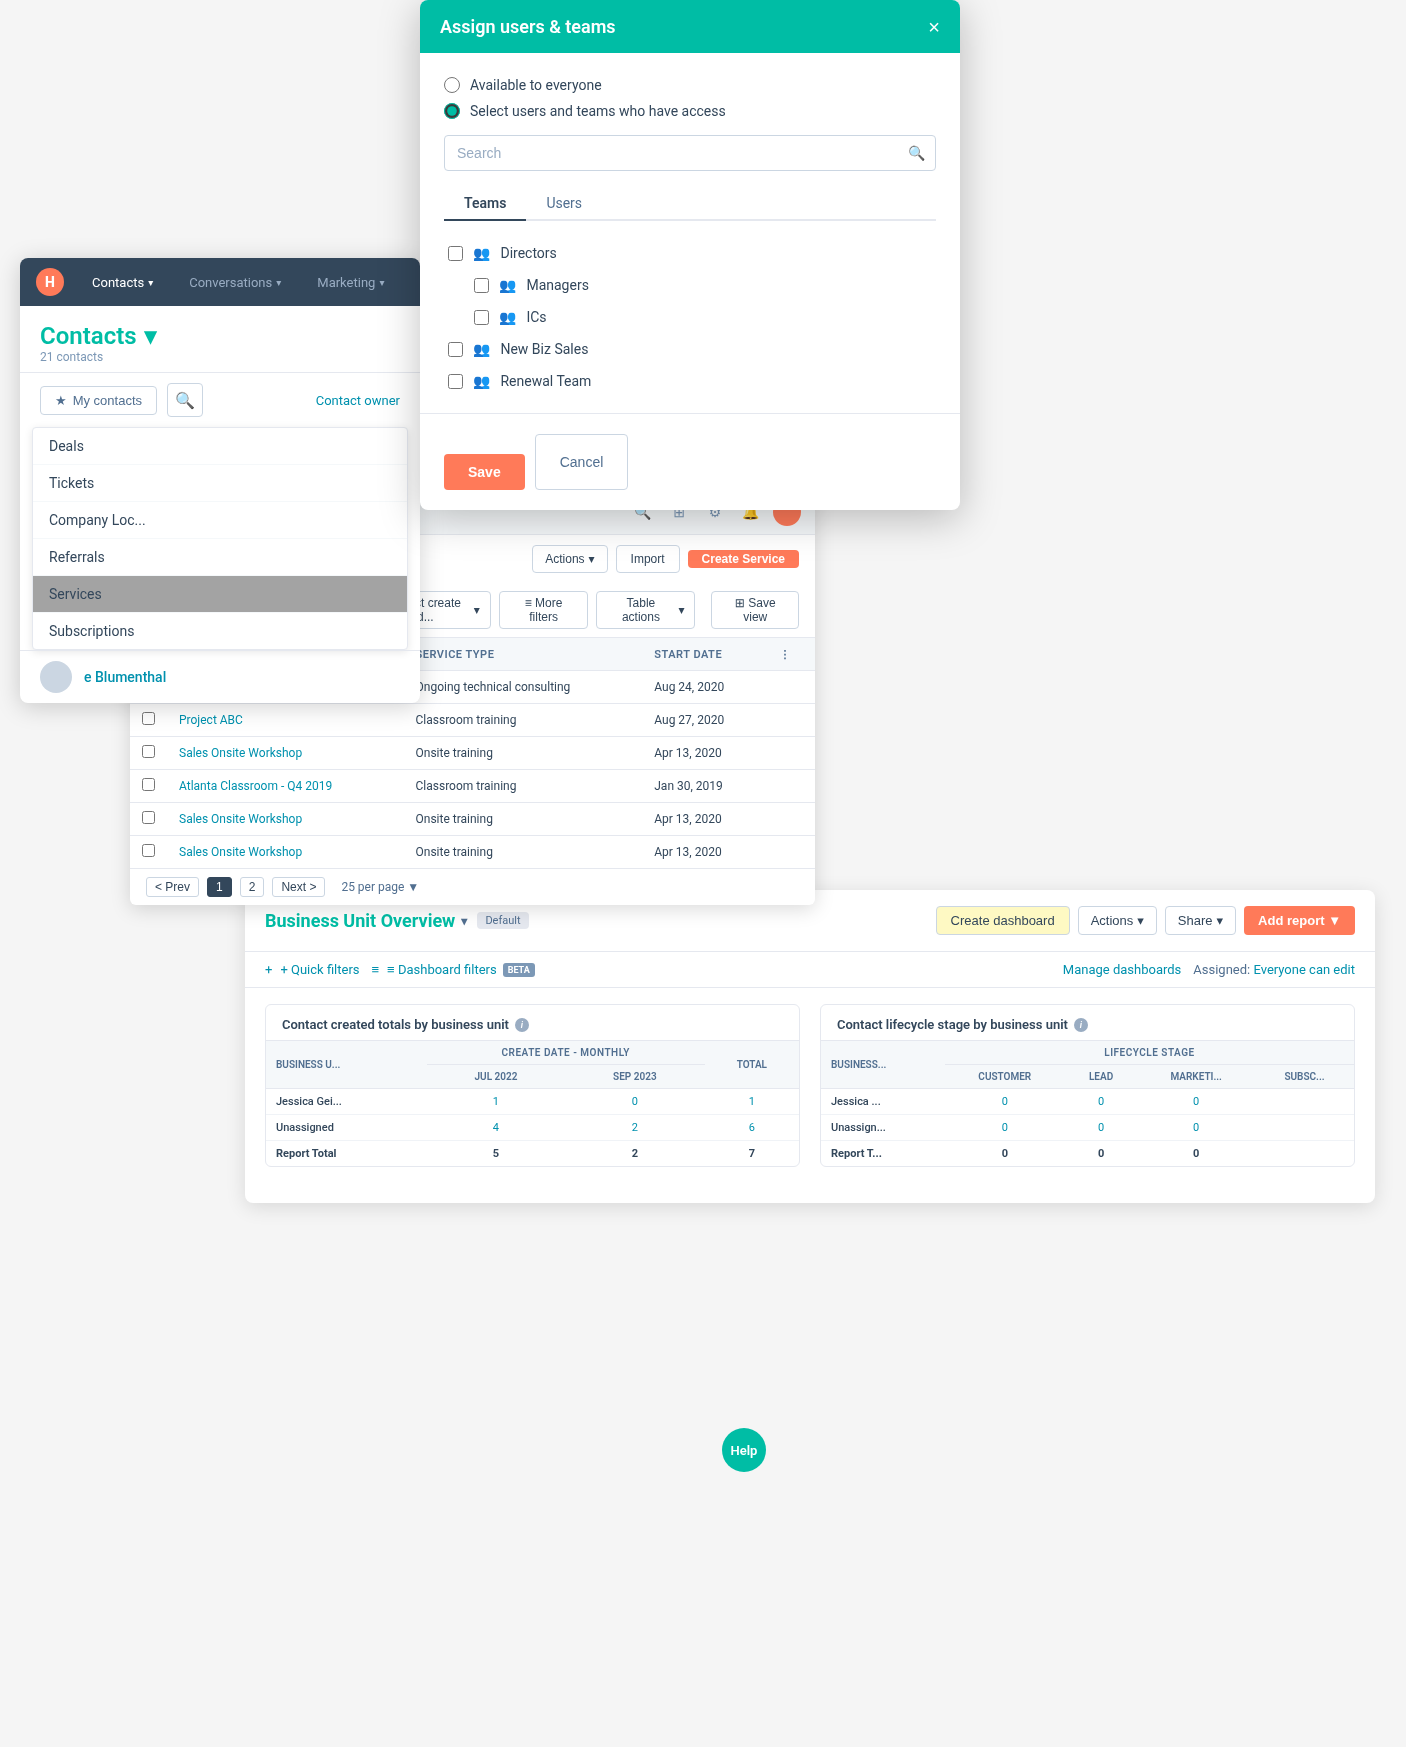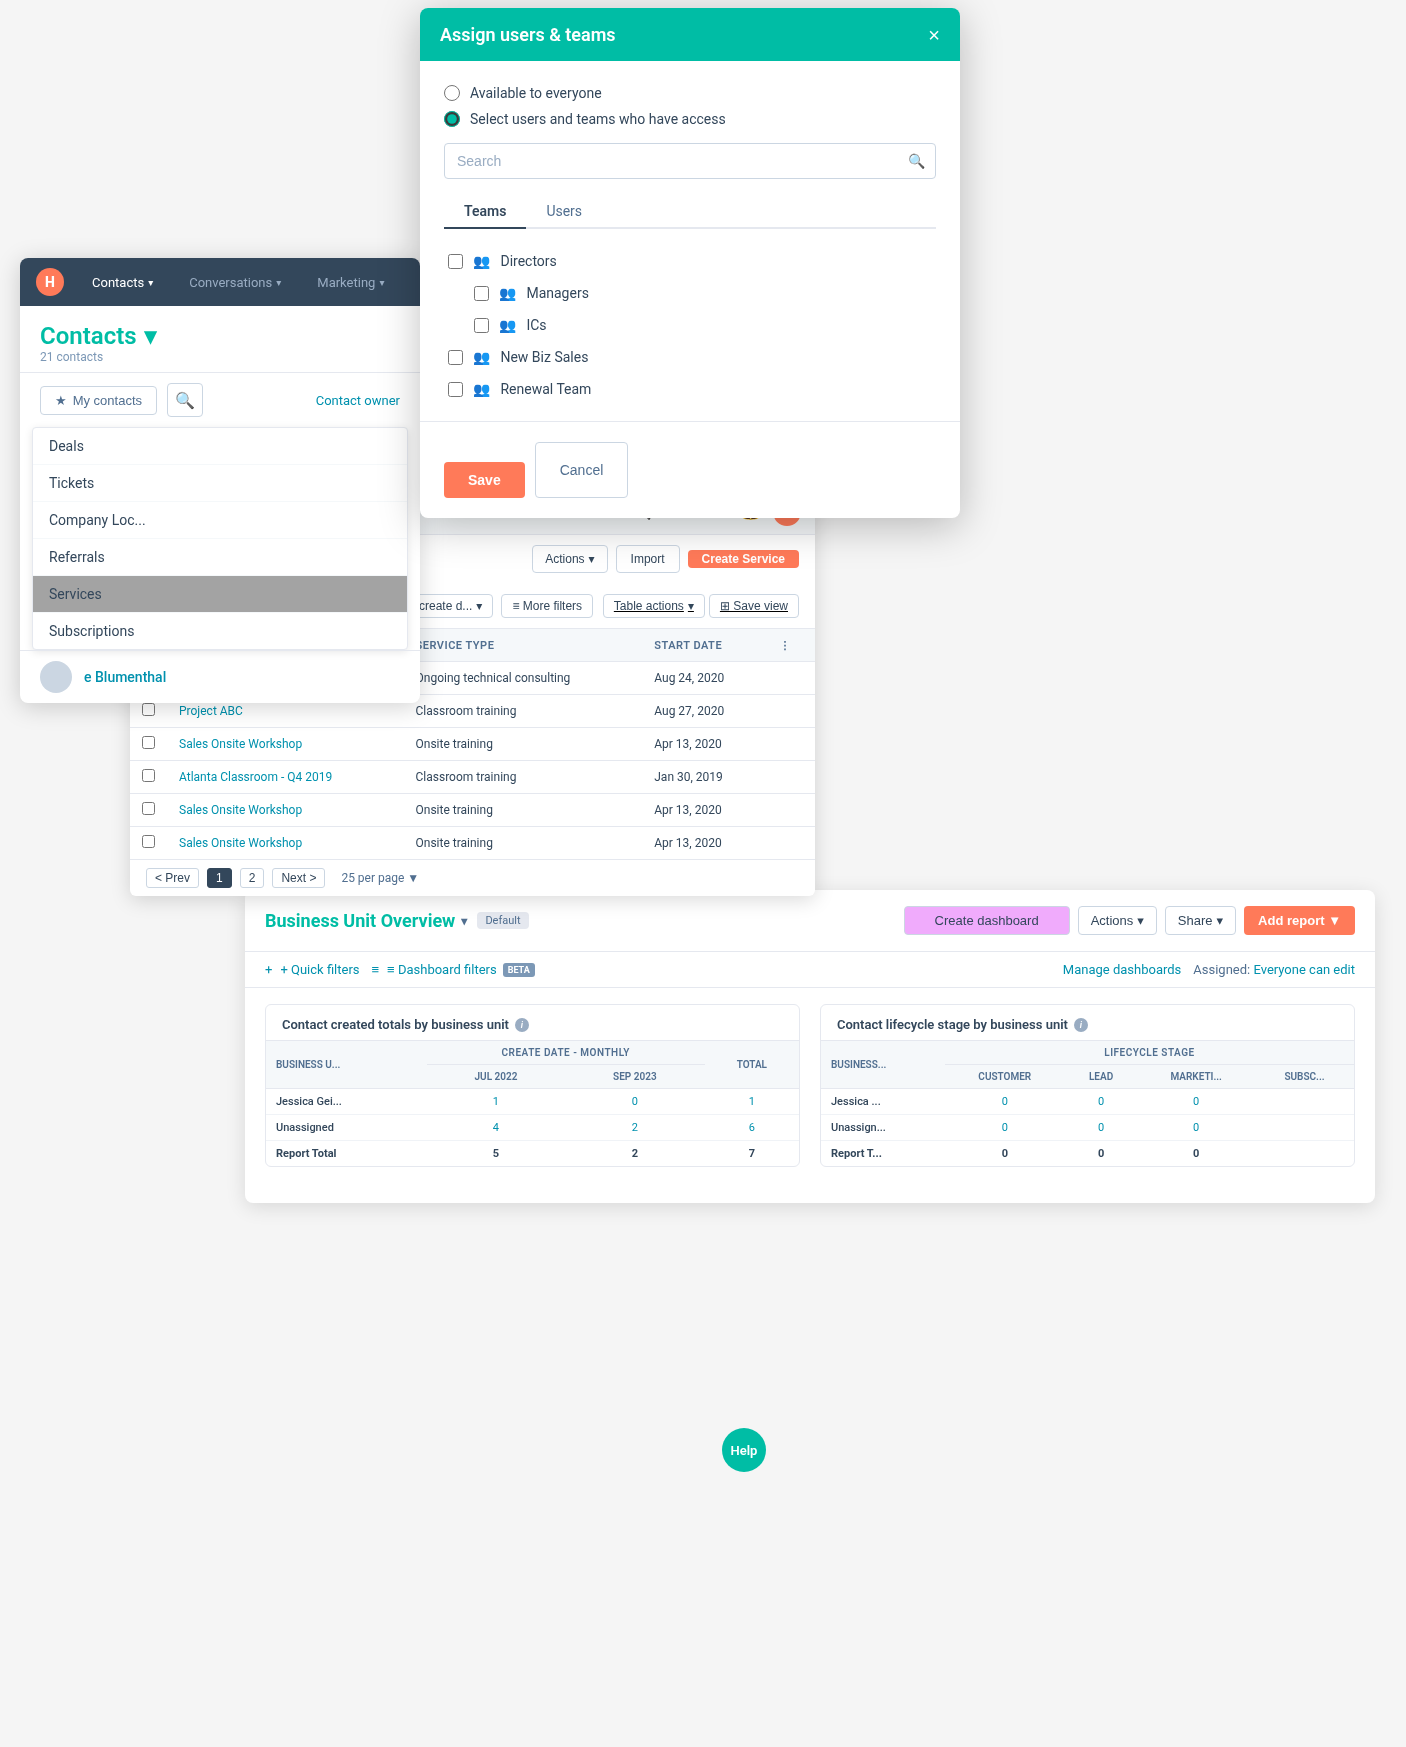--- a/index.html
+++ b/index.html
@@ -8,21 +8,21 @@
       background: #f5f5f5;
       width: 1406px;
       min-height: 1747px;
       position: relative;
       overflow-x: hidden;
     }
 
     
     .modal-overlay {
       position: absolute;
-      top: 8px; left: 420px;
+      top: 0; left: 420px;
       width: 540px;
       background: white;
       border-radius: 8px;
       box-shadow: 0 8px 40px rgba(0,0,0,0.25);
       z-index: 100;
     }
     .modal-header {
       background: #00bda5;
       border-radius: 8px 8px 0 0;
       padding: 16px 20px;
@@ -349,21 +349,21 @@
       border: 1px solid #cbd6e2;
       border-radius: 4px;
       padding: 4px 10px;
       font-size: 12px;
       color: #33475b;
       cursor: pointer;
       display: flex; align-items: center; gap: 4px;
     }
     .filter-right {
       margin-left: auto;
-      display: flex; gap: 4px; text-decoration: underline;
+      display: flex; gap: 16px;
     }
     .services-table {
       width: 100%;
       border-collapse: collapse;
       font-size: 12px;
     }
     .services-table th {
       background: #f5f8fa;
       padding: 8px 12px;
       text-align: left;
@@ -450,24 +450,24 @@
       font-size: 11px;
       padding: 2px 8px;
       border-radius: 4px;
     }
     .dashboard-header-actions {
       margin-left: auto;
       display: flex;
       gap: 8px;
     }
     .btn-create-dash {
-      background: #f0abfc;
-      border: 1px solid #cbd6e2;
-      border-radius: 4px;
-      padding: 6px 30px;
+      background: #fef9c3;
+      border: 1px solid #cbd6e2;
+      border-radius: 4px;
+      padding: 6px 14px;
       font-size: 13px;
       color: #33475b;
       cursor: pointer;
     }
     .btn-actions-dash {
       background: white;
       border: 1px solid #cbd6e2;
       border-radius: 4px;
       padding: 6px 12px;
       font-size: 13px;

